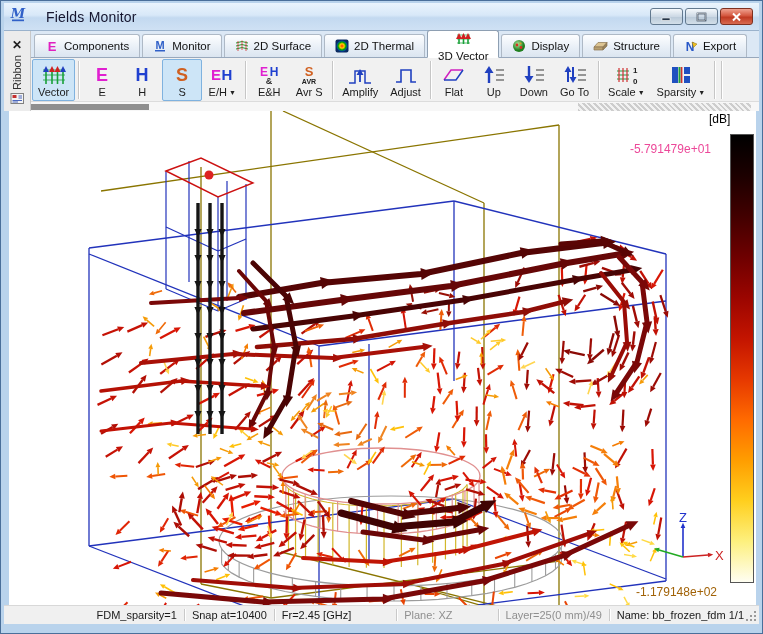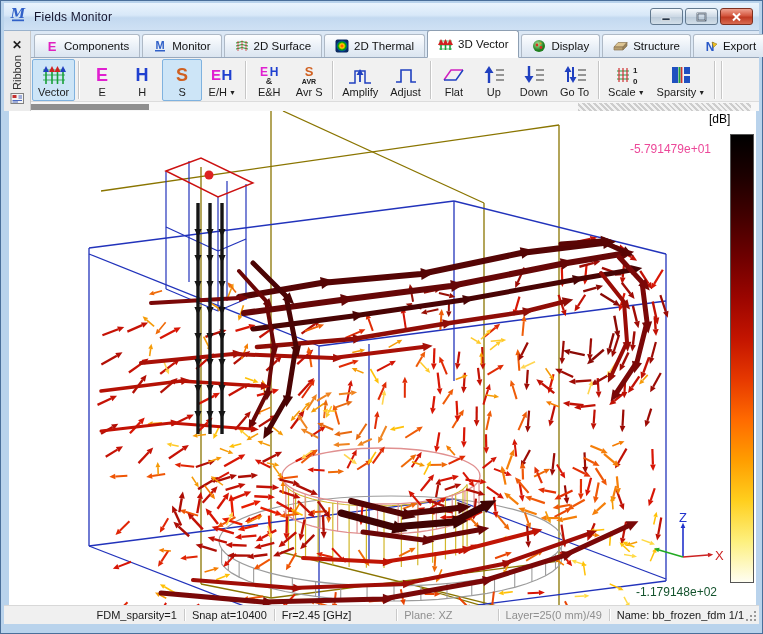--- a/index.html
+++ b/index.html
@@ -2,33 +2,33 @@
 <html><head>
 <meta charset="utf-8">
 <style>
   html,body{margin:0;padding:0;width:763px;height:634px;overflow:hidden;
     font-family:"Liberation Sans",sans-serif;-webkit-font-smoothing:antialiased;}
   #frame{position:absolute;inset:0;background:#b9d3ec;border:1px solid #4a6f9a;box-sizing:border-box;}
   
   #titlebar{position:absolute;left:3px;right:3px;top:2px;height:28px;
     background:linear-gradient(180deg,#eaf4fd 0%,#d8e8f8 45%,#c3d9f0 55%,#cfe1f4 100%);
     border-bottom:1px solid #9ab2cc;display:flex;align-items:center;padding:0 6px;box-sizing:border-box;}
-  #title-text{font-size:12px;color:#15152e;margin-left:8px;letter-spacing:.2px;}
+  #title-text{font-size:14px;color:#15152e;margin-left:20px;letter-spacing:.2px;}
   .win-btns{margin-left:auto;display:flex;gap:2px;}
   .win-btn{width:31px;height:15px;border:1px solid #62798f;border-radius:3px;
     background:linear-gradient(#f5f9fc,#cdd9e5 50%,#b9c9d8 51%,#d3dfe9);
     display:flex;align-items:center;justify-content:center;}
   .win-btn.close{background:linear-gradient(#f0a290,#d4573f 45%,#c03a22 55%,#d86a50);border-color:#7e3020;}
   
   #tabrow{position:absolute;left:30px;right:3px;top:30px;height:27px;background:#dce8f5;
     border-bottom:1px solid #98a8bc;box-sizing:border-box;display:flex;align-items:flex-end;padding-left:3px;}
   .tab{height:22px;display:flex;align-items:center;gap:5px;padding:0 10px;margin-right:2px;
     background:linear-gradient(#fdfeff,#e7eef6 60%,#dbe5f0);border:1px solid #aeb9c6;border-bottom:none;
     border-radius:3px 3px 0 0;font-size:11.5px;color:#111;white-space:nowrap;position:relative;}
-  .tab.active{background:#fff;height:26px;border-color:#8e9fb2;z-index:2;margin-bottom:-1px;border-bottom:1px solid #fff;}
+  .tab.active{background:#fff;height:26px;border-color:#8e9fb2;z-index:2;margin-bottom:-1px;border-bottom:1px solid #fff;flex-direction:column;}
   
   #sidebar{position:absolute;left:3px;top:30px;width:27px;height:80px;background:#ececec;
     border-right:1px solid #c8c8c8;box-sizing:border-box;display:flex;flex-direction:column;align-items:center;}
   #ribbon-close{width:21px;height:19px;margin-top:3px;display:flex;align-items:center;justify-content:center;
     font-size:12px;font-weight:bold;color:#222;border:1px solid transparent;}
   #ribbon-label{flex:1;display:flex;align-items:center;justify-content:center;
     writing-mode:vertical-rl;transform:rotate(180deg);font-size:11px;color:#333;}
   
   #toolbar{position:absolute;left:30px;right:3px;top:57px;height:43px;background:#f1f1f1;
     display:flex;align-items:stretch;padding:1px 0 0 1px;box-sizing:border-box;}
@@ -44,21 +44,21 @@
   #strip{position:absolute;left:30px;right:3px;top:100px;height:10px;background:#f7f7f7;border-top:1px solid #dcdcdc;box-sizing:border-box;}
   #strip-thumb{position:absolute;left:0;top:2px;width:118px;height:6px;background:#8f8f8f;}
   #strip-hatch{position:absolute;left:547px;right:8px;top:1px;height:8px;
     background:repeating-linear-gradient(45deg,#cdcdcd 0 2px,#f2f2f2 2px 4px);}
   
   #canvas{position:absolute;left:8px;top:110px;width:747px;height:494px;background:#fff;overflow:hidden;}
   #scene{position:absolute;left:0;top:0;}
   #colorbar{position:absolute;left:721px;top:23px;width:24px;height:449px;border:1px solid #555;box-sizing:border-box;}
   #cb-unit{position:absolute;left:700px;top:1px;width:46px;font-size:12px;color:#000;}
   #cb-max{position:absolute;left:590px;top:31px;width:112px;text-align:right;font-size:12px;color:#ec4899;}
-  #cb-min{position:absolute;left:596px;top:474px;width:112px;text-align:right;font-size:12px;color:#14532d;}
+  #cb-min{position:absolute;left:596px;top:474px;width:112px;text-align:right;font-size:12px;color:#a16207;}
   
   #statusbar{position:absolute;left:3px;right:3px;top:604px;height:19px;background:#f0f0f0;
     border-top:1px solid #d8d8d8;display:flex;align-items:center;justify-content:flex-end;
     font-size:11px;color:#1a1a1a;box-sizing:border-box;padding-right:8px;}
   .st-field{padding:0 7px;border-left:1px solid #c9c9c9;box-shadow:inset 1px 0 0 #fff;white-space:nowrap;}
   .st-field:first-child{border-left:none;box-shadow:none;}
   .st-field.muted{color:#8f8f8f;margin-left:38px;}
   #grip{position:absolute;right:4px;top:607px;}
 </style>
 </head>

